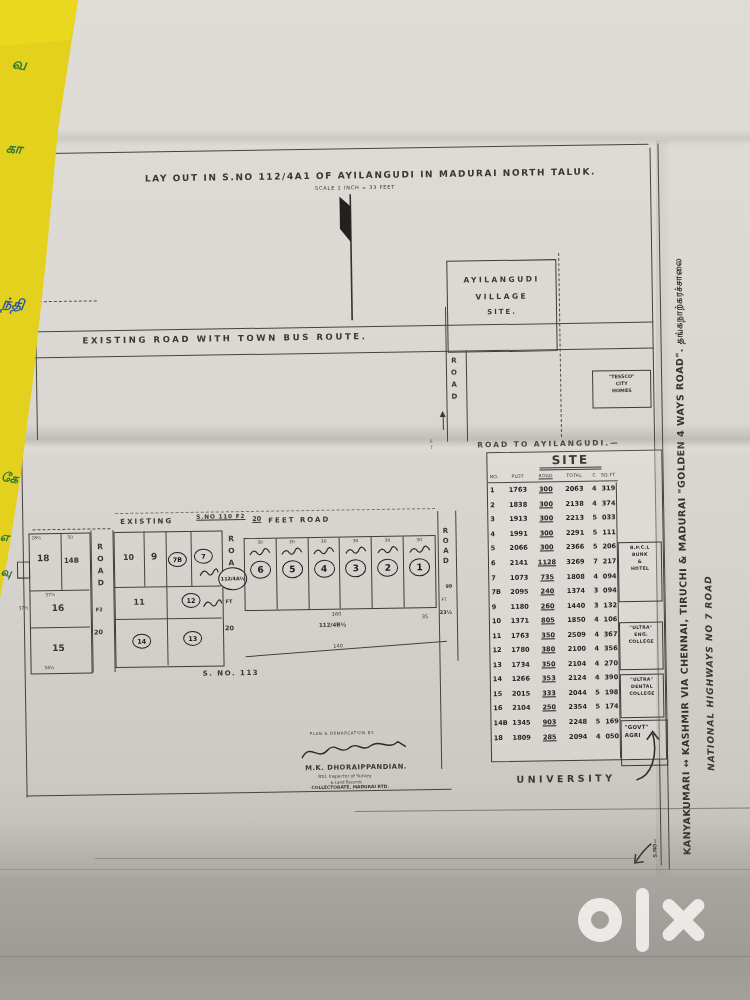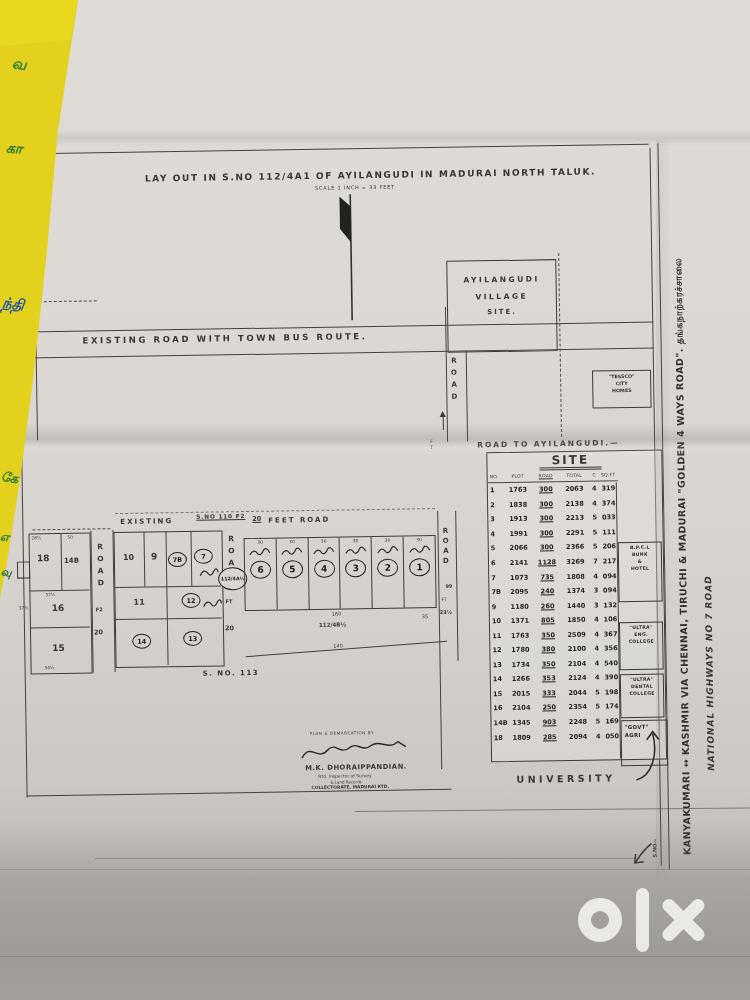--- a/index.html
+++ b/index.html
@@ -309,21 +309,21 @@
         <span class="ct">2100</span>
         <span class="cc">4</span>
         <span class="cs">356</span>
       </div>
           <div class="arow">
         <span class="cn">13</span>
         <span class="cp">1734</span>
         <span class="cr">350</span>
         <span class="ct">2104</span>
         <span class="cc">4</span>
-        <span class="cs">540</span>
+        <span class="cs">270</span>
       </div>
           <div class="arow">
         <span class="cn">14</span>
         <span class="cp">1266</span>
         <span class="cr">353</span>
         <span class="ct">2124</span>
         <span class="cc">4</span>
         <span class="cs">390</span>
       </div>
           <div class="arow">

